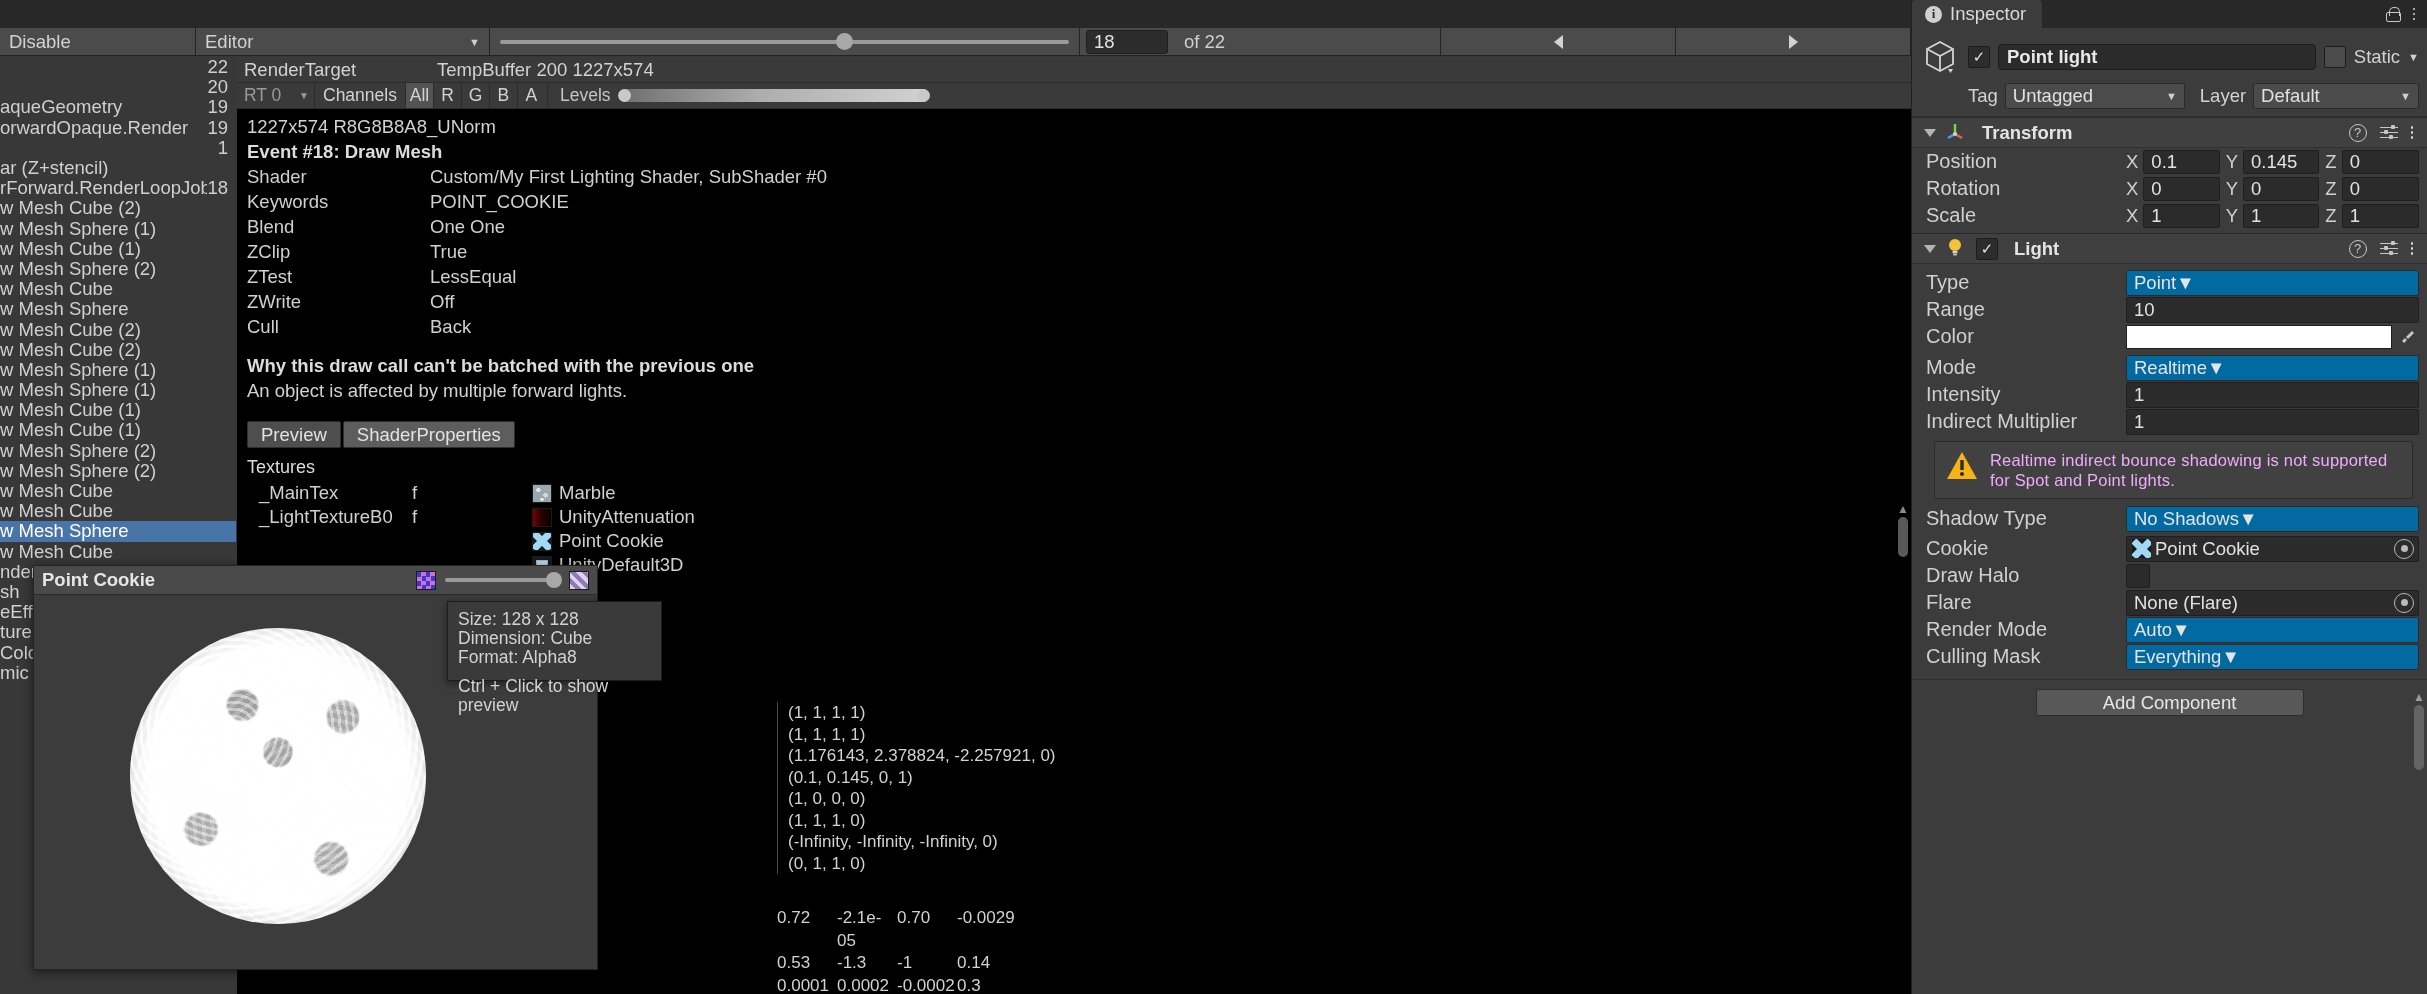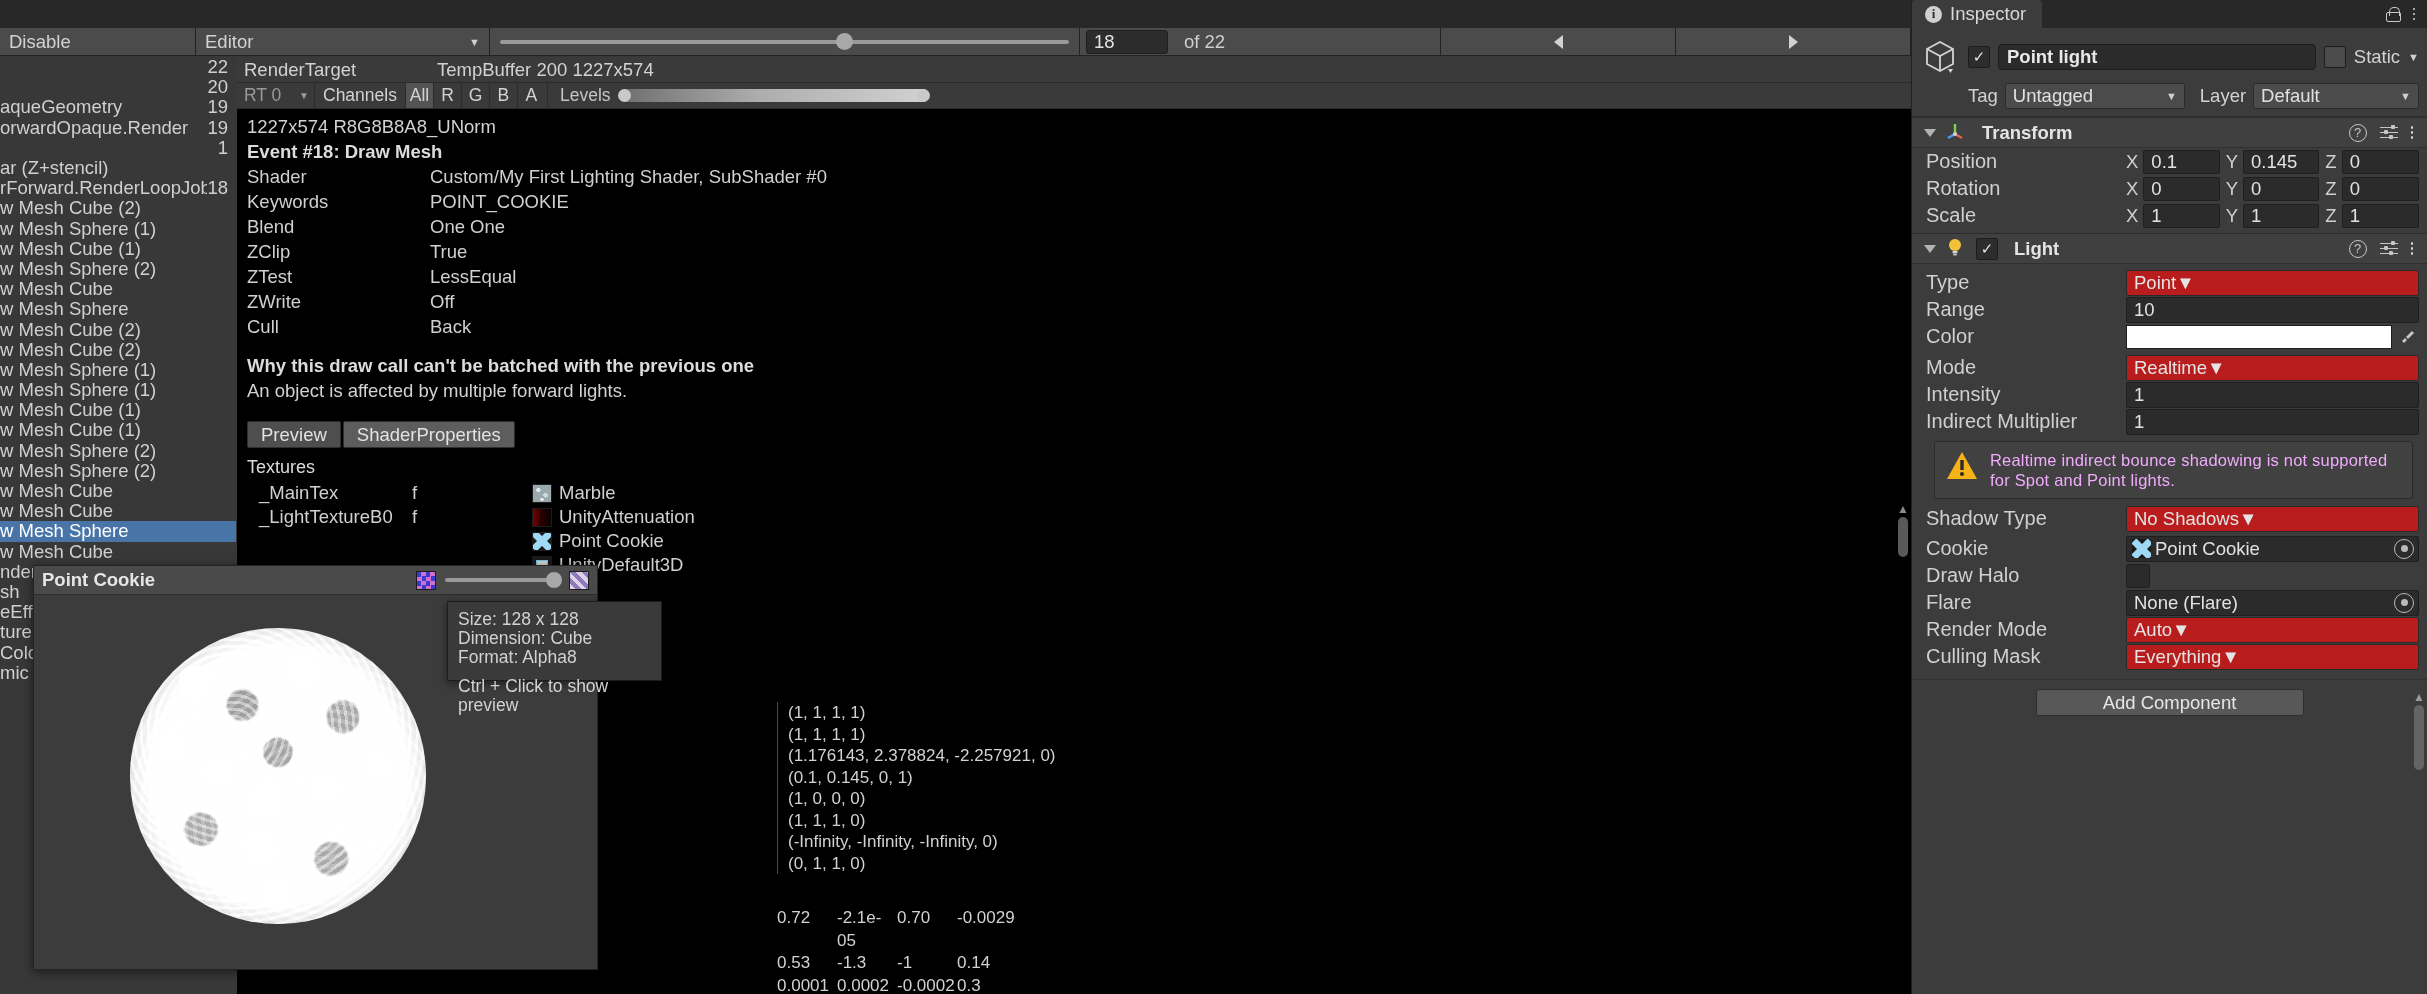--- a/index.html
+++ b/index.html
@@ -238,21 +238,21 @@
 
   .prow{ display:flex; align-items:center; height:27px; padding:0 8px 0 14px;}
   .plbl{ width:200px; font-size:20px; color:#d0d0d0;}
   .axg{ display:flex; flex:1; gap:6px;}
   .ax{ display:flex; align-items:center; flex:1; gap:5px;}
   .ax .a{ font-size:18.5px; color:#d0d0d0;}
   .fld{ flex:1; height:24px; background:#2b2b2b; border:1px solid #1f1f1f; border-radius:2px;
         display:flex; align-items:center; padding-left:7px; font-size:18.5px; color:#e2e2e2;}
   .fldwide{ flex:1; height:26px; background:#2b2b2b; border:1px solid #1f1f1f; border-radius:2px;
         display:flex; align-items:center; padding-left:7px; font-size:18.5px; color:#e2e2e2;}
-  .ddwide{ flex:1; height:26px; background:#b91c1c; border:1px solid #2a2a2a; border-radius:2px;
+  .ddwide{ flex:1; height:26px; background:#0369a1; border:1px solid #2a2a2a; border-radius:2px;
         display:flex; align-items:center; padding:0 7px; font-size:18.5px; color:#e4e4e4;}
   .colorfld{ flex:1; height:24px; background:#ffffff; border:1px solid #1f1f1f;}
   .picker{ width:22px; display:flex; align-items:center; justify-content:center;
            color:#c8c8c8; font-size:16px; margin-left:5px;}
   .objfld{ flex:1; height:26px; background:#2b2b2b; border:1px solid #1f1f1f; border-radius:2px;
            display:flex; align-items:center; padding-left:5px; font-size:18.5px; color:#e2e2e2; gap:4px;}
   .objdot{ width:20px;height:20px; border:1.6px solid #b9b9b9; border-radius:50%;
            display:flex;align-items:center;justify-content:center; margin-left:auto; margin-right:4px;}
   .objdot i{ width:7px;height:7px;background:#b9b9b9;border-radius:50%; display:block;}
   .smallbox{ width:24px;height:24px;background:#2b2b2b;border:1px solid #1f1f1f;border-radius:2px;}

